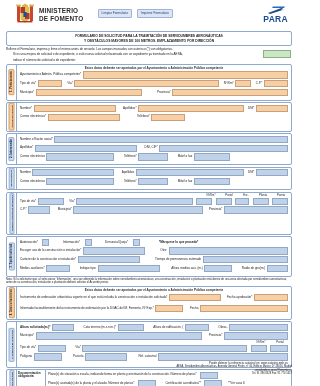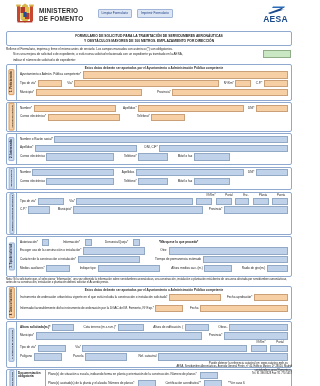--- a/index.html
+++ b/index.html
@@ -110,21 +110,21 @@
       <div class="hdr-btn">Limpiar Formulario</div>
       <div class="hdr-btn">Imprimir Formulario</div>
     </div>
     <div class="aesa">
       <div class="mark">
         <svg width="24" height="9" viewBox="0 0 24 9">
           <path d="M4 7 L20 1 L17 4 L21 3.2 L6 8 Z" fill="#1b4a8c"></path>
           <path d="M9 0.4 L21 0.4 L20 2 L8 2 Z" fill="#2b6cb8"></path>
         </svg>
       </div>
-      <div class="word">AESA</div>
+      <div class="word">PARA</div>
     </div>
   </div>
 
   <div class="titlebox">
     <div>FORMULARIO DE SOLICITUD PARA LA TRAMITACIÓN DE SERVIDUMBRES AERONÁUTICAS</div>
     <div>Y OBSTÁCULOS MAYORES DE 100 METROS. EMPLAZAMIENTO POR DIRECCIÓN</div>
   </div>
 
   <div class="note">Rellene el Formulario, imprima y firme el mismo antes de enviarlo.  Los campos marcados con asterisco (*) son obligatorios.</div>
   <div class="note note-ind">Si es una mejora de solicitud o de expediente, o está nueva solicitud relacionada con un expediente ya tramitado en la AESA,</div>

